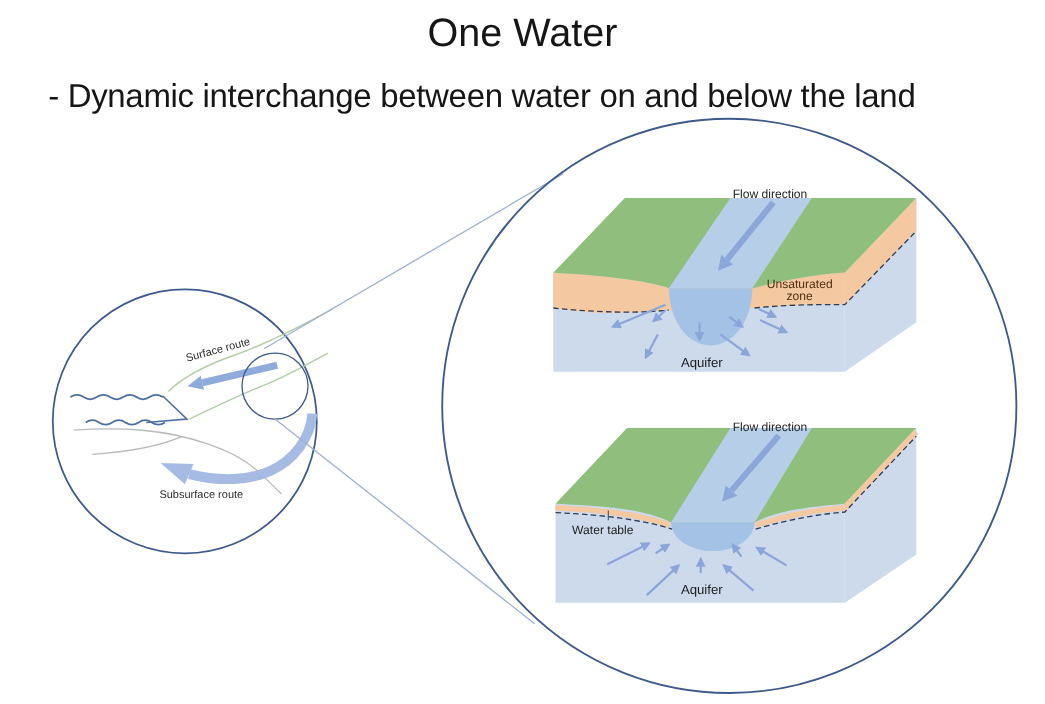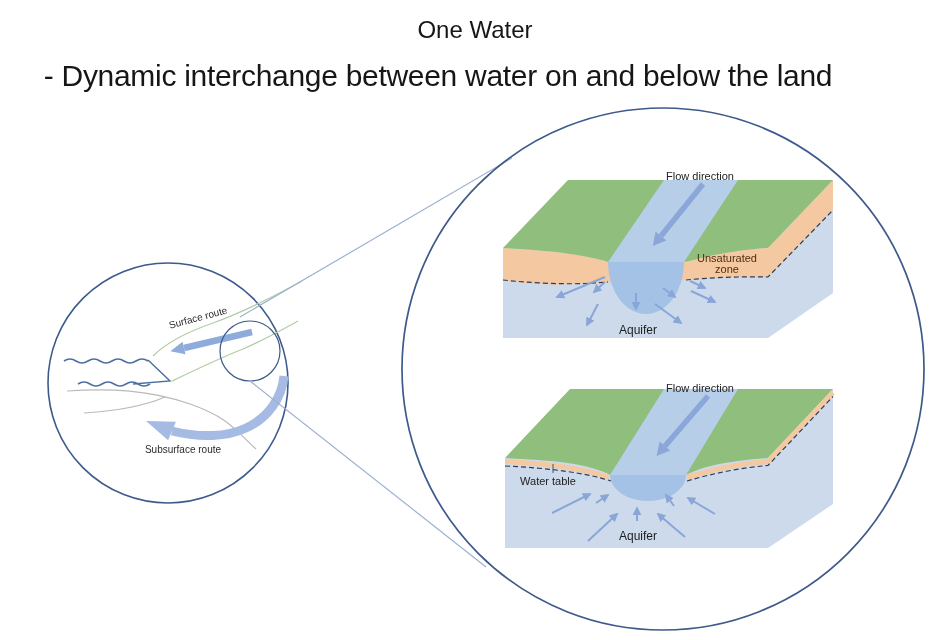--- a/index.html
+++ b/index.html
@@ -1,20 +1,20 @@
 <!DOCTYPE html>
 <html><head>
 <meta charset="utf-8">
 <style>
   html,body{margin:0;padding:0;background:#ffffff;}
   .stage{position:relative;width:950px;height:640px;background:#ffffff;overflow:hidden;
          font-family:"Liberation Sans",sans-serif;}
   .title{position:absolute;left:0;top:0;width:950px;text-align:center;color:#161616;}
-  .t1{position:absolute;left:0;top:12px;width:950px;font-size:24px;line-height:36px;text-align:center;}
-  .t2{position:absolute;left:0;top:56px;width:876px;font-size:30px;line-height:40px;text-align:center;letter-spacing:-0.3px;}
+  .t1{position:absolute;left:0;top:12px;width:950px;font-size:36px;line-height:36px;text-align:center;}
+  .t2{position:absolute;left:0;top:68px;width:876px;font-size:30px;line-height:40px;text-align:center;letter-spacing:-0.3px;}
   svg{position:absolute;left:0;top:0;}
   text{font-family:"Liberation Sans",sans-serif;}
   .lbl{font-size:11px;fill:#222222;}
   .lbl-aquifer{font-size:12px;fill:#1c1c1c;}
   .lbl-unsat{font-size:11px;fill:#4f2f13;}
   .lbl-route{font-size:10px;fill:#2b2b2b;}
   .dash{fill:none;stroke:#2e3d55;stroke-width:1.2;stroke-dasharray:5,3;}
   .smallarrow{stroke:#8aa6d8;stroke-width:2;fill:none;}
   .face-blue{fill:#ccdaeb;}
   .orange{fill:#f4c9a1;}

